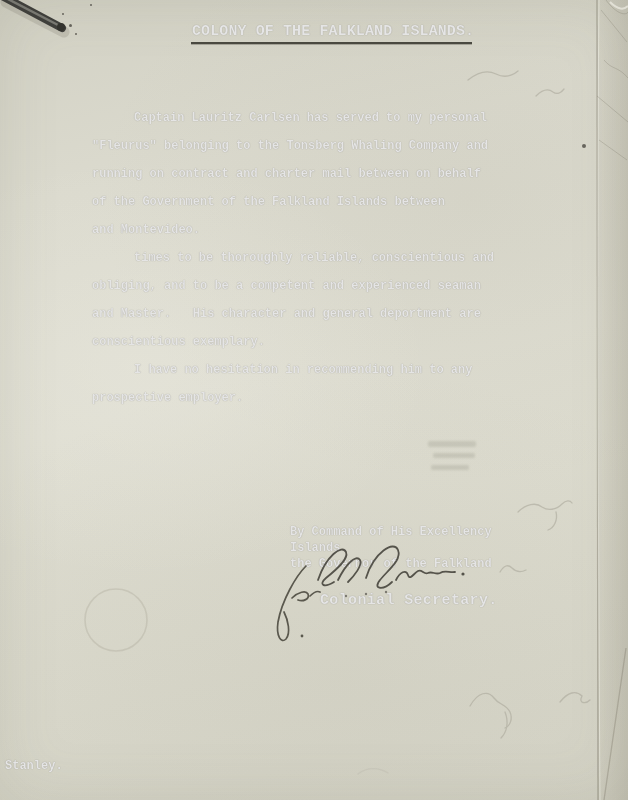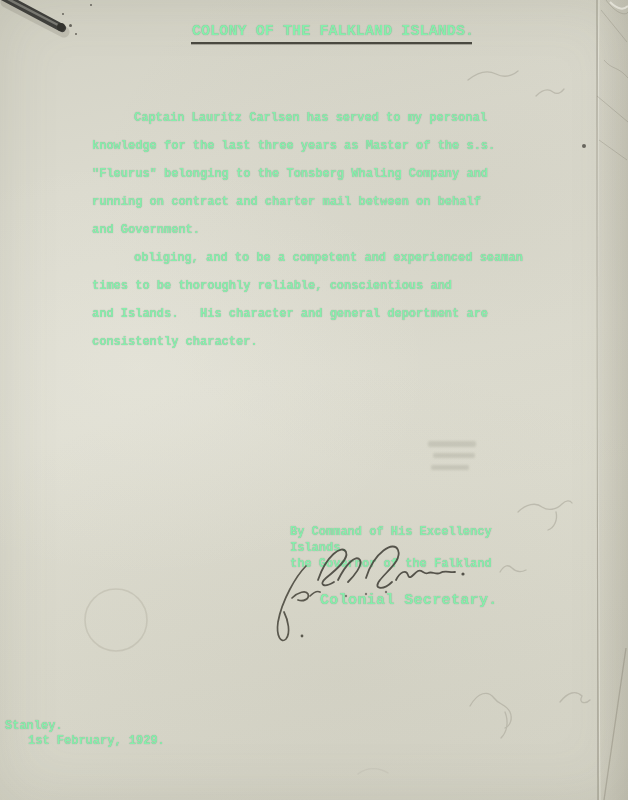--- a/index.html
+++ b/index.html
@@ -5,32 +5,32 @@
   html,body{margin:0;padding:0;background:#6f6e66;}
   .stage{position:relative;width:628px;height:800px;overflow:hidden;
          font-family:"Liberation Mono", monospace;}
   .paper{position:absolute;inset:0;
     background:
       radial-gradient(420px 300px at 22% 46%, rgba(240,239,230,0.30), rgba(240,239,230,0) 70%),
       radial-gradient(500px 380px at 75% 25%, rgba(150,146,128,0.10), rgba(150,146,128,0) 75%),
       radial-gradient(600px 420px at 55% 85%, rgba(148,144,126,0.09), rgba(148,144,126,0) 75%),
       linear-gradient(168deg, #d2d1c4 0%, #dbdace 22%, #deddd1 48%, #dad9cc 72%, #d5d4c7 100%);
     box-shadow: inset 0 0 60px rgba(110,105,90,0.15);}
-  .ink{color:#86efac;font-weight:bold;text-shadow:0 0 1px rgba(60,58,50,0.45);}
+  .ink{color:#e5e5e5;font-weight:bold;text-shadow:0 0 1px rgba(60,58,50,0.45);}
   .doc-title{position:absolute;left:192px;top:23px;font-size:15px;white-space:pre;letter-spacing:0.1px;}
   .title-underline{position:absolute;left:191px;top:42px;width:281px;height:2px;
     background:rgba(55,53,45,0.88);box-shadow:0 1px 0 rgba(55,53,45,0.30);}
   .letter-body{position:absolute;left:92px;top:104px;width:524px;}
   .line{white-space:pre;font-size:12px;line-height:28px;}
   .para > .line:first-child{text-indent:42px;}
   .closing{position:absolute;left:290px;top:524px;}
   .closing .line{line-height:16px;}
   .role{position:absolute;left:320px;top:592px;font-size:15px;letter-spacing:0.35px;white-space:pre;}
   .footer{position:absolute;left:5px;top:719px;}
-  .footer .line{line-height:15px;}
+  .footer .line{line-height:15px;margin-top:40px;}
   .footer .date-line{margin-left:23px;}
   .signature-svg{position:absolute;left:248px;top:536px;width:235px;height:122px;}
   .marks-svg{position:absolute;inset:0;width:628px;height:800px;pointer-events:none;}
   .fastener-svg{position:absolute;left:0;top:0;width:92px;height:48px;}
   .edge-strip{position:absolute;left:598px;top:0;width:30px;height:800px;
     background:linear-gradient(90deg, rgba(170,165,147,0.10), rgba(138,133,116,0.22));}
   .smudge{position:absolute;background:rgba(122,118,103,0.20);filter:blur(1.2px);border-radius:2px;}
   .smudge.s1{left:428px;top:441px;width:48px;height:6px;}
   .smudge.s2{left:433px;top:453px;width:42px;height:5px;}
   .smudge.s3{left:431px;top:465px;width:38px;height:5px;}
@@ -53,30 +53,34 @@
     <path d="M 4,-3 L 58,25" stroke="#87877f" stroke-width="2.4" fill="none" stroke-linecap="round" opacity="0.8"></path>
     <circle cx="61" cy="27" r="4" fill="#33332e"></circle>
   </svg>
 
   <div class="doc-title ink">COLONY OF THE FALKLAND ISLANDS.</div>
   <div class="title-underline"></div>
 
   <div class="letter-body ink">
     <div class="para">
         <div class="line">Captain Lauritz Carlsen has served to my personal</div>
-        <div class="line">knowledge for the last three years as Master of the s.s.</div>
         <div class="line">"Fleurus" belonging to the Tonsberg Whaling Company and</div>
         <div class="line">running on contract and charter mail between on behalf</div>
-        <div class="line">and Government.</div>
+        <div class="line">of the Government of the Falkland Islands between</div>
+        <div class="line">and Montevideo.</div>
       </div>
     <div class="para">
+        <div class="line">times to be thoroughly reliable, conscientious and</div>
         <div class="line">obliging, and to be a competent and experienced seaman</div>
-        <div class="line">times to be thoroughly reliable, conscientious and</div>
-        <div class="line">and Islands.   His character and general deportment are</div>
-        <div class="line">consistently character.</div>
+        <div class="line">and Master.   His character and general deportment are</div>
+        <div class="line">conscientious exemplary.</div>
+      </div>
+    <div class="para">
+        <div class="line">I have no hesitation in recommending him to any</div>
+        <div class="line">prospective employer.</div>
       </div>
   </div>
 
   <div class="closing ink">
       <div class="line">By Command of His Excellency</div>
       <div class="line">Islands.</div>
       <div class="line">the Governor of the Falkland</div>
     </div>
 
   <svg class="signature-svg" viewBox="0 0 235 122" aria-label="for">

